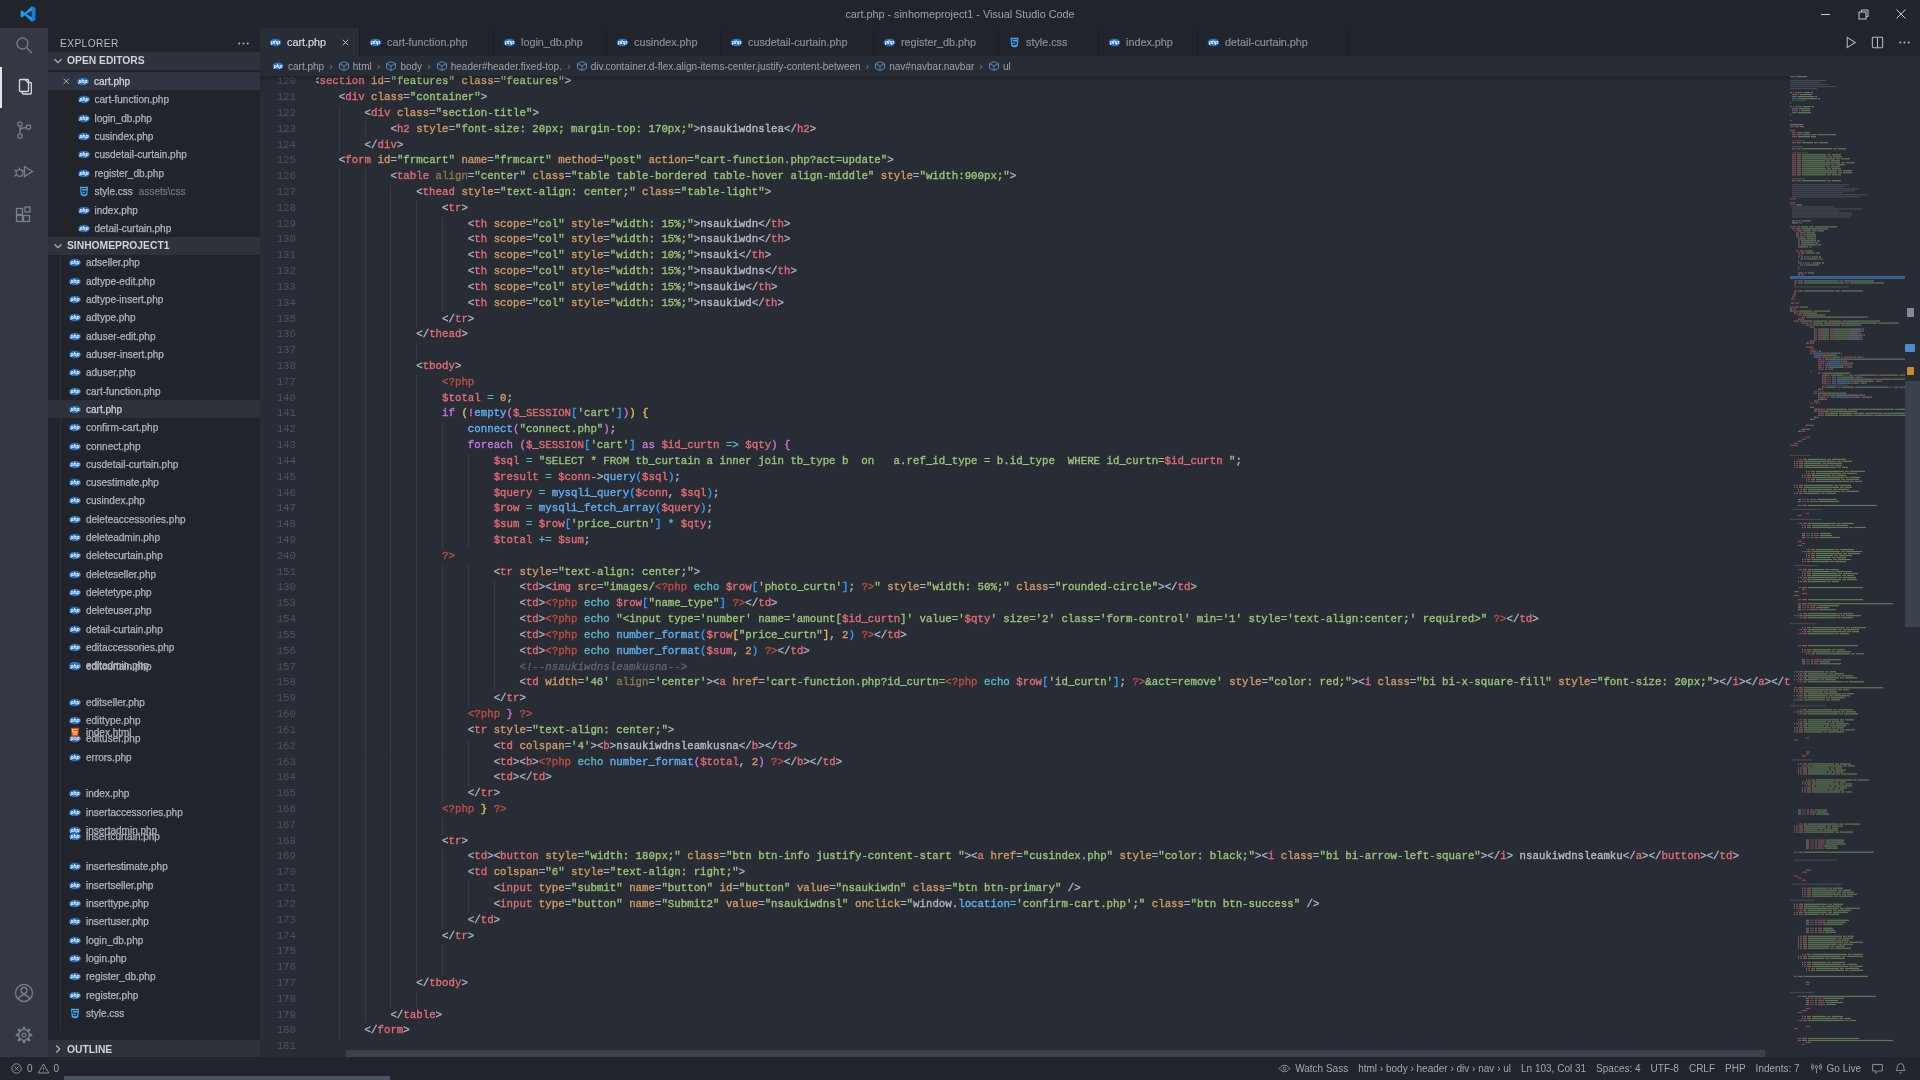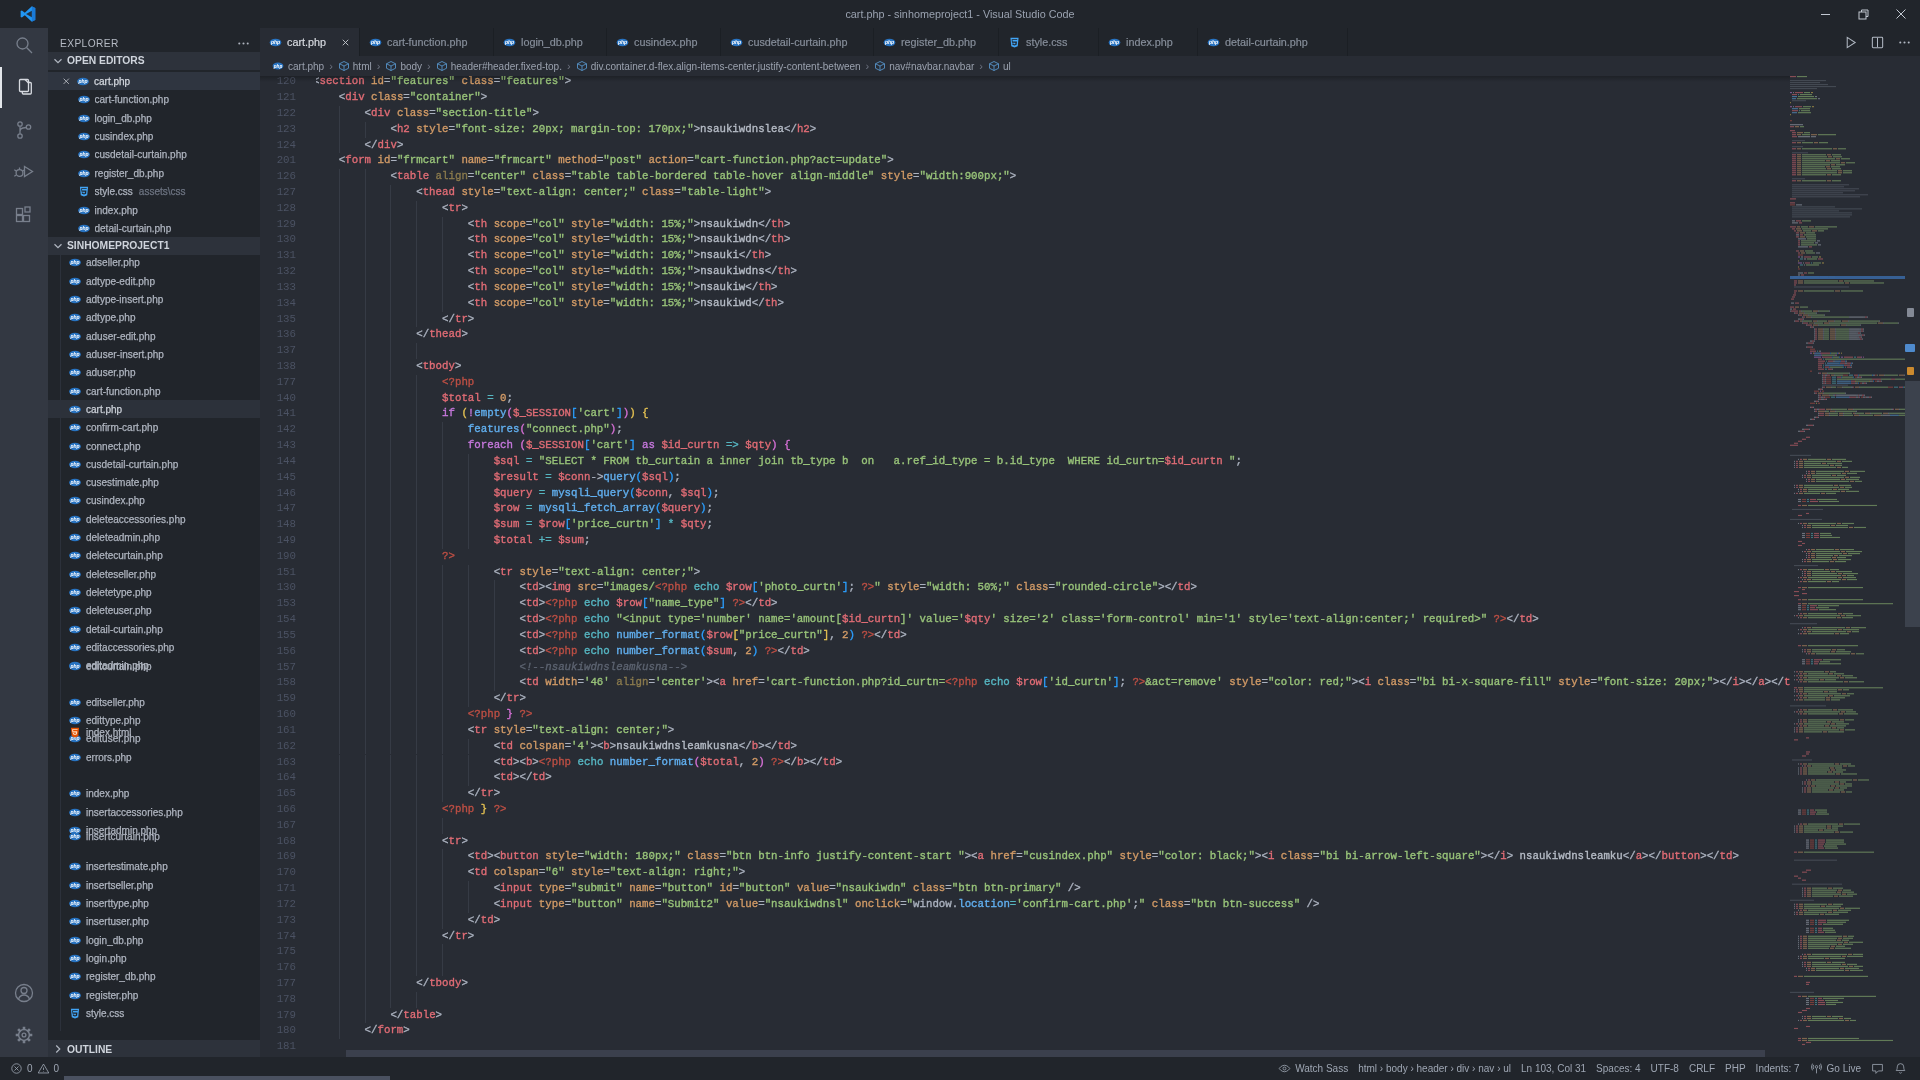--- a/index.html
+++ b/index.html
@@ -718,21 +718,21 @@
           <div class="cl" style="top:172.2px">&nbsp;&nbsp;&nbsp;&nbsp;&nbsp;&nbsp;&nbsp;&nbsp;&nbsp;&nbsp;&nbsp;&nbsp;&nbsp;&nbsp;&nbsp;&nbsp;&nbsp;&nbsp;&nbsp;&nbsp;&nbsp;&nbsp;&nbsp;&nbsp;<s class="w">&lt;</s><s class="t">th</s><s class="w"> </s><s class="a">scope</s><s class="w">=</s><s class="s">"col"</s><s class="w"> </s><s class="a">style</s><s class="w">=</s><s class="s">"width: 10%;"</s><s class="w">&gt;</s><s class="x">nsauki</s><s class="w">&lt;/</s><s class="t">th</s><s class="w">&gt;</s></div>
           <div class="cl" style="top:188.0px">&nbsp;&nbsp;&nbsp;&nbsp;&nbsp;&nbsp;&nbsp;&nbsp;&nbsp;&nbsp;&nbsp;&nbsp;&nbsp;&nbsp;&nbsp;&nbsp;&nbsp;&nbsp;&nbsp;&nbsp;&nbsp;&nbsp;&nbsp;&nbsp;<s class="w">&lt;</s><s class="t">th</s><s class="w"> </s><s class="a">scope</s><s class="w">=</s><s class="s">"col"</s><s class="w"> </s><s class="a">style</s><s class="w">=</s><s class="s">"width: 15%;"</s><s class="w">&gt;</s><s class="x">nsaukiwdns</s><s class="w">&lt;/</s><s class="t">th</s><s class="w">&gt;</s></div>
           <div class="cl" style="top:203.9px">&nbsp;&nbsp;&nbsp;&nbsp;&nbsp;&nbsp;&nbsp;&nbsp;&nbsp;&nbsp;&nbsp;&nbsp;&nbsp;&nbsp;&nbsp;&nbsp;&nbsp;&nbsp;&nbsp;&nbsp;&nbsp;&nbsp;&nbsp;&nbsp;<s class="w">&lt;</s><s class="t">th</s><s class="w"> </s><s class="a">scope</s><s class="w">=</s><s class="s">"col"</s><s class="w"> </s><s class="a">style</s><s class="w">=</s><s class="s">"width: 15%;"</s><s class="w">&gt;</s><s class="x">nsaukiw</s><s class="w">&lt;/</s><s class="t">th</s><s class="w">&gt;</s></div>
           <div class="cl" style="top:219.7px">&nbsp;&nbsp;&nbsp;&nbsp;&nbsp;&nbsp;&nbsp;&nbsp;&nbsp;&nbsp;&nbsp;&nbsp;&nbsp;&nbsp;&nbsp;&nbsp;&nbsp;&nbsp;&nbsp;&nbsp;&nbsp;&nbsp;&nbsp;&nbsp;<s class="w">&lt;</s><s class="t">th</s><s class="w"> </s><s class="a">scope</s><s class="w">=</s><s class="s">"col"</s><s class="w"> </s><s class="a">style</s><s class="w">=</s><s class="s">"width: 15%;"</s><s class="w">&gt;</s><s class="x">nsaukiwd</s><s class="w">&lt;/</s><s class="t">th</s><s class="w">&gt;</s></div>
           <div class="cl" style="top:235.5px">&nbsp;&nbsp;&nbsp;&nbsp;&nbsp;&nbsp;&nbsp;&nbsp;&nbsp;&nbsp;&nbsp;&nbsp;&nbsp;&nbsp;&nbsp;&nbsp;&nbsp;&nbsp;&nbsp;&nbsp;<s class="w">&lt;/</s><s class="t">tr</s><s class="w">&gt;</s></div>
           <div class="cl" style="top:251.3px">&nbsp;&nbsp;&nbsp;&nbsp;&nbsp;&nbsp;&nbsp;&nbsp;&nbsp;&nbsp;&nbsp;&nbsp;&nbsp;&nbsp;&nbsp;&nbsp;<s class="w">&lt;/</s><s class="t">thead</s><s class="w">&gt;</s></div>
           <div class="cl" style="top:283.0px">&nbsp;&nbsp;&nbsp;&nbsp;&nbsp;&nbsp;&nbsp;&nbsp;&nbsp;&nbsp;&nbsp;&nbsp;&nbsp;&nbsp;&nbsp;&nbsp;<s class="w">&lt;</s><s class="t">tbody</s><s class="w">&gt;</s></div>
           <div class="cl" style="top:298.8px">&nbsp;&nbsp;&nbsp;&nbsp;&nbsp;&nbsp;&nbsp;&nbsp;&nbsp;&nbsp;&nbsp;&nbsp;&nbsp;&nbsp;&nbsp;&nbsp;&nbsp;&nbsp;&nbsp;&nbsp;<s class="p">&lt;?php</s></div>
           <div class="cl" style="top:314.6px">&nbsp;&nbsp;&nbsp;&nbsp;&nbsp;&nbsp;&nbsp;&nbsp;&nbsp;&nbsp;&nbsp;&nbsp;&nbsp;&nbsp;&nbsp;&nbsp;&nbsp;&nbsp;&nbsp;&nbsp;<s class="t">$total</s><s class="w"> </s><s class="o">=</s><s class="w"> </s><s class="a">0</s><s class="w">;</s></div>
           <div class="cl" style="top:330.4px">&nbsp;&nbsp;&nbsp;&nbsp;&nbsp;&nbsp;&nbsp;&nbsp;&nbsp;&nbsp;&nbsp;&nbsp;&nbsp;&nbsp;&nbsp;&nbsp;&nbsp;&nbsp;&nbsp;&nbsp;<s class="k">if</s><s class="w"> </s><s class="g">(</s><s class="k">!</s><s class="f">empty</s><s class="q">(</s><s class="t">$_SESSION</s><s class="b">[</s><s class="s">'cart'</s><s class="b">]</s><s class="q">)</s><s class="g">)</s><s class="w"> </s><s class="g">{</s></div>
-          <div class="cl" style="top:346.2px">&nbsp;&nbsp;&nbsp;&nbsp;&nbsp;&nbsp;&nbsp;&nbsp;&nbsp;&nbsp;&nbsp;&nbsp;&nbsp;&nbsp;&nbsp;&nbsp;&nbsp;&nbsp;&nbsp;&nbsp;&nbsp;&nbsp;&nbsp;&nbsp;<s class="f">features</s><s class="q">(</s><s class="s">"connect.php"</s><s class="q">)</s><s class="w">;</s></div>
+          <div class="cl" style="top:346.2px">&nbsp;&nbsp;&nbsp;&nbsp;&nbsp;&nbsp;&nbsp;&nbsp;&nbsp;&nbsp;&nbsp;&nbsp;&nbsp;&nbsp;&nbsp;&nbsp;&nbsp;&nbsp;&nbsp;&nbsp;&nbsp;&nbsp;&nbsp;&nbsp;<s class="f">connect</s><s class="q">(</s><s class="s">"connect.php"</s><s class="q">)</s><s class="w">;</s></div>
           <div class="cl" style="top:362.1px">&nbsp;&nbsp;&nbsp;&nbsp;&nbsp;&nbsp;&nbsp;&nbsp;&nbsp;&nbsp;&nbsp;&nbsp;&nbsp;&nbsp;&nbsp;&nbsp;&nbsp;&nbsp;&nbsp;&nbsp;&nbsp;&nbsp;&nbsp;&nbsp;<s class="k">foreach</s><s class="w"> </s><s class="q">(</s><s class="t">$_SESSION</s><s class="b">[</s><s class="s">'cart'</s><s class="b">]</s><s class="w"> </s><s class="k">as</s><s class="w"> </s><s class="t">$id_curtn</s><s class="w"> </s><s class="o">=&gt;</s><s class="w"> </s><s class="t">$qty</s><s class="q">)</s><s class="w"> </s><s class="q">{</s></div>
           <div class="cl" style="top:377.9px">&nbsp;&nbsp;&nbsp;&nbsp;&nbsp;&nbsp;&nbsp;&nbsp;&nbsp;&nbsp;&nbsp;&nbsp;&nbsp;&nbsp;&nbsp;&nbsp;&nbsp;&nbsp;&nbsp;&nbsp;&nbsp;&nbsp;&nbsp;&nbsp;&nbsp;&nbsp;&nbsp;&nbsp;<s class="t">$sql</s><s class="w"> </s><s class="o">=</s><s class="w"> </s><s class="s">"SELECT * FROM tb_curtain a inner join tb_type b  on   a.ref_id_type = b.id_type  WHERE id_curtn=</s><s class="t">$id_curtn</s><s class="s"> "</s><s class="w">;</s></div>
           <div class="cl" style="top:393.7px">&nbsp;&nbsp;&nbsp;&nbsp;&nbsp;&nbsp;&nbsp;&nbsp;&nbsp;&nbsp;&nbsp;&nbsp;&nbsp;&nbsp;&nbsp;&nbsp;&nbsp;&nbsp;&nbsp;&nbsp;&nbsp;&nbsp;&nbsp;&nbsp;&nbsp;&nbsp;&nbsp;&nbsp;<s class="t">$result</s><s class="w"> </s><s class="o">=</s><s class="w"> </s><s class="t">$conn</s><s class="w">-&gt;</s><s class="f">query</s><s class="b">(</s><s class="t">$sql</s><s class="b">)</s><s class="w">;</s></div>
           <div class="cl" style="top:409.5px">&nbsp;&nbsp;&nbsp;&nbsp;&nbsp;&nbsp;&nbsp;&nbsp;&nbsp;&nbsp;&nbsp;&nbsp;&nbsp;&nbsp;&nbsp;&nbsp;&nbsp;&nbsp;&nbsp;&nbsp;&nbsp;&nbsp;&nbsp;&nbsp;&nbsp;&nbsp;&nbsp;&nbsp;<s class="t">$query</s><s class="w"> </s><s class="o">=</s><s class="w"> </s><s class="f">mysqli_query</s><s class="b">(</s><s class="t">$conn</s><s class="w">, </s><s class="t">$sql</s><s class="b">)</s><s class="w">;</s></div>
           <div class="cl" style="top:425.3px">&nbsp;&nbsp;&nbsp;&nbsp;&nbsp;&nbsp;&nbsp;&nbsp;&nbsp;&nbsp;&nbsp;&nbsp;&nbsp;&nbsp;&nbsp;&nbsp;&nbsp;&nbsp;&nbsp;&nbsp;&nbsp;&nbsp;&nbsp;&nbsp;&nbsp;&nbsp;&nbsp;&nbsp;<s class="t">$row</s><s class="w"> </s><s class="o">=</s><s class="w"> </s><s class="f">mysqli_fetch_array</s><s class="b">(</s><s class="t">$query</s><s class="b">)</s><s class="w">;</s></div>
           <div class="cl" style="top:441.2px">&nbsp;&nbsp;&nbsp;&nbsp;&nbsp;&nbsp;&nbsp;&nbsp;&nbsp;&nbsp;&nbsp;&nbsp;&nbsp;&nbsp;&nbsp;&nbsp;&nbsp;&nbsp;&nbsp;&nbsp;&nbsp;&nbsp;&nbsp;&nbsp;&nbsp;&nbsp;&nbsp;&nbsp;<s class="t">$sum</s><s class="w"> </s><s class="o">=</s><s class="w"> </s><s class="t">$row</s><s class="b">[</s><s class="s">'price_curtn'</s><s class="b">]</s><s class="w"> </s><s class="o">*</s><s class="w"> </s><s class="t">$qty</s><s class="w">;</s></div>
           <div class="cl" style="top:457.0px">&nbsp;&nbsp;&nbsp;&nbsp;&nbsp;&nbsp;&nbsp;&nbsp;&nbsp;&nbsp;&nbsp;&nbsp;&nbsp;&nbsp;&nbsp;&nbsp;&nbsp;&nbsp;&nbsp;&nbsp;&nbsp;&nbsp;&nbsp;&nbsp;&nbsp;&nbsp;&nbsp;&nbsp;<s class="t">$total</s><s class="w"> </s><s class="o">+=</s><s class="w"> </s><s class="t">$sum</s><s class="w">;</s></div>
           <div class="cl" style="top:472.8px">&nbsp;&nbsp;&nbsp;&nbsp;&nbsp;&nbsp;&nbsp;&nbsp;&nbsp;&nbsp;&nbsp;&nbsp;&nbsp;&nbsp;&nbsp;&nbsp;&nbsp;&nbsp;&nbsp;&nbsp;<s class="p">?&gt;</s></div>
           <div class="cl" style="top:488.6px">&nbsp;&nbsp;&nbsp;&nbsp;&nbsp;&nbsp;&nbsp;&nbsp;&nbsp;&nbsp;&nbsp;&nbsp;&nbsp;&nbsp;&nbsp;&nbsp;&nbsp;&nbsp;&nbsp;&nbsp;&nbsp;&nbsp;&nbsp;&nbsp;&nbsp;&nbsp;&nbsp;&nbsp;<s class="w">&lt;</s><s class="t">tr</s><s class="w"> </s><s class="a">style</s><s class="w">=</s><s class="s">"text-align: center;"</s><s class="w">&gt;</s></div>
           <div class="cl" style="top:504.4px">&nbsp;&nbsp;&nbsp;&nbsp;&nbsp;&nbsp;&nbsp;&nbsp;&nbsp;&nbsp;&nbsp;&nbsp;&nbsp;&nbsp;&nbsp;&nbsp;&nbsp;&nbsp;&nbsp;&nbsp;&nbsp;&nbsp;&nbsp;&nbsp;&nbsp;&nbsp;&nbsp;&nbsp;&nbsp;&nbsp;&nbsp;&nbsp;<s class="w">&lt;</s><s class="t">td</s><s class="w">&gt;&lt;</s><s class="t">img</s><s class="w"> </s><s class="a">src</s><s class="w">=</s><s class="s">"images/</s><s class="p">&lt;?php</s><s class="w"> </s><s class="o">echo</s><s class="w"> </s><s class="t">$row</s><s class="b">[</s><s class="s">'photo_curtn'</s><s class="b">]</s><s class="w">; </s><s class="p">?&gt;</s><s class="s">"</s><s class="w"> </s><s class="a">style</s><s class="w">=</s><s class="s">"width: 50%;"</s><s class="w"> </s><s class="a">class</s><s class="w">=</s><s class="s">"rounded-circle"</s><s class="w">&gt;&lt;/</s><s class="t">td</s><s class="w">&gt;</s></div>
@@ -1038,21 +1038,21 @@
           <i class="ig" style="left:51.6px;top:931.6px"></i>
           <i class="ig" style="left:25.8px;top:947.4px"></i>
         </div>
       </div>
   <div id="gutter">
         <div class="ln" style="top:-1.8px">120</div>
         <div class="ln" style="top:14.0px">121</div>
         <div class="ln" style="top:29.8px">122</div>
         <div class="ln" style="top:45.7px">123</div>
         <div class="ln" style="top:61.5px">124</div>
-        <div class="ln" style="top:77.3px">201</div>
+        <div class="ln" style="top:77.3px">125</div>
         <div class="ln" style="top:93.1px">126</div>
         <div class="ln" style="top:108.9px">127</div>
         <div class="ln" style="top:124.8px">128</div>
         <div class="ln" style="top:140.6px">129</div>
         <div class="ln" style="top:156.4px">130</div>
         <div class="ln" style="top:172.2px">131</div>
         <div class="ln" style="top:188.0px">132</div>
         <div class="ln" style="top:203.9px">133</div>
         <div class="ln" style="top:219.7px">134</div>
         <div class="ln" style="top:235.5px">135</div>
@@ -1063,21 +1063,21 @@
         <div class="ln" style="top:314.6px">140</div>
         <div class="ln" style="top:330.4px">141</div>
         <div class="ln" style="top:346.2px">142</div>
         <div class="ln" style="top:362.1px">143</div>
         <div class="ln" style="top:377.9px">144</div>
         <div class="ln" style="top:393.7px">145</div>
         <div class="ln" style="top:409.5px">146</div>
         <div class="ln" style="top:425.3px">147</div>
         <div class="ln" style="top:441.2px">148</div>
         <div class="ln" style="top:457.0px">149</div>
-        <div class="ln" style="top:472.8px">190</div>
+        <div class="ln" style="top:472.8px">240</div>
         <div class="ln" style="top:488.6px">151</div>
         <div class="ln" style="top:504.4px">130</div>
         <div class="ln" style="top:520.3px">153</div>
         <div class="ln" style="top:536.1px">154</div>
         <div class="ln" style="top:551.9px">155</div>
         <div class="ln" style="top:567.7px">156</div>
         <div class="ln" style="top:583.5px">157</div>
         <div class="ln" style="top:599.4px">158</div>
         <div class="ln" style="top:615.2px">159</div>
         <div class="ln" style="top:631.0px">160</div>

